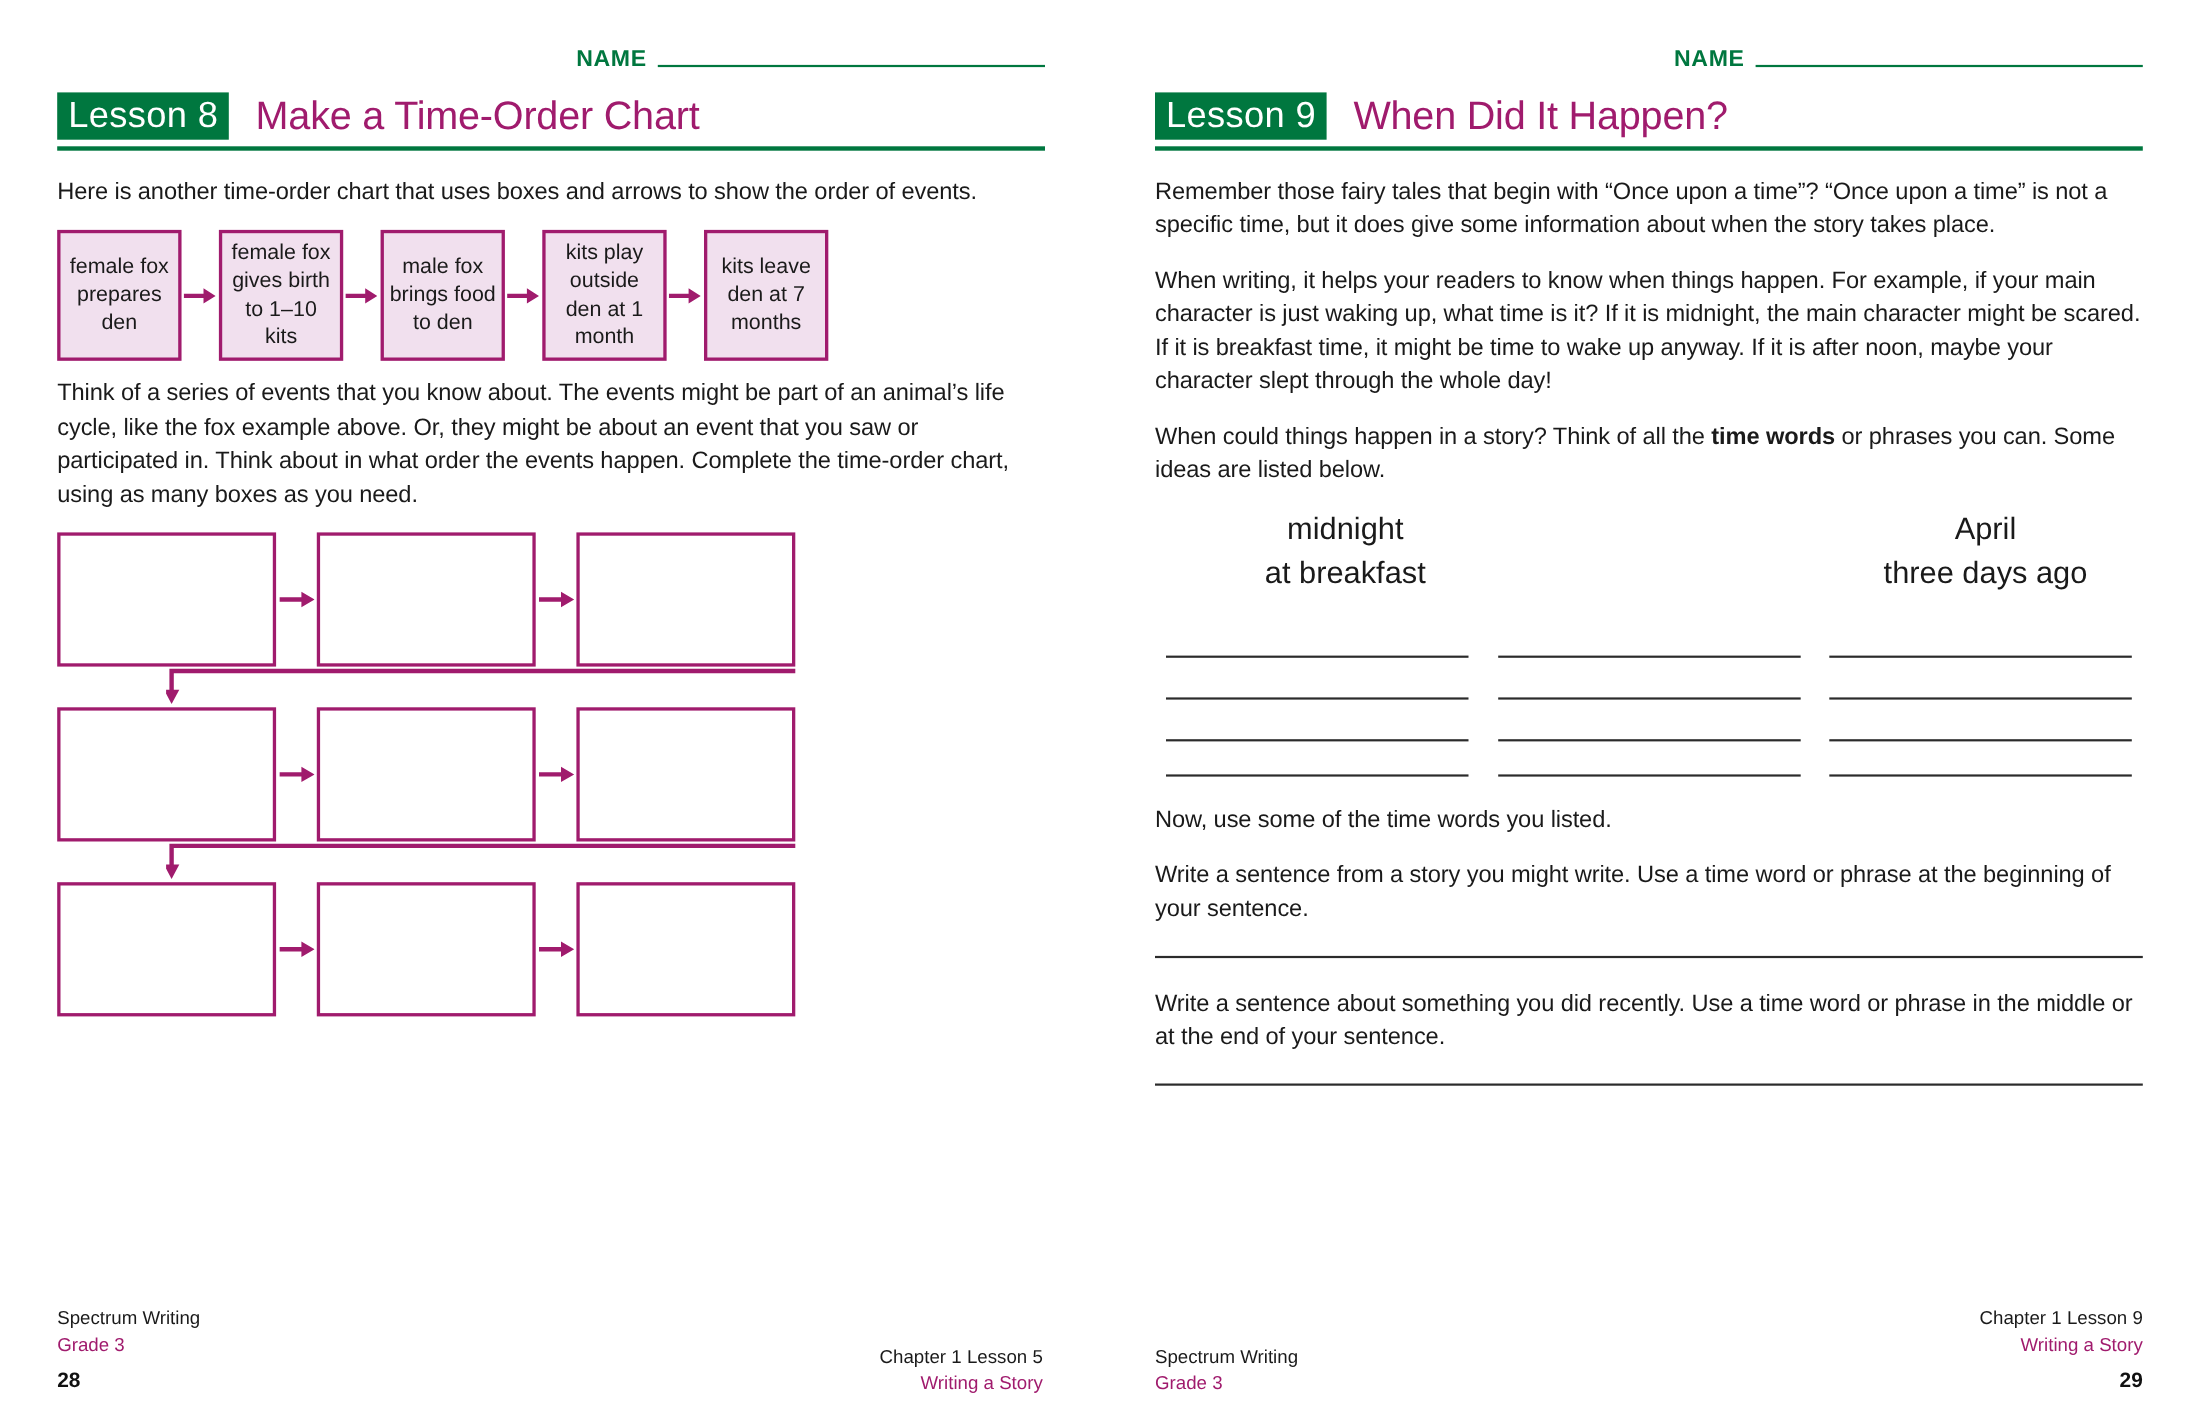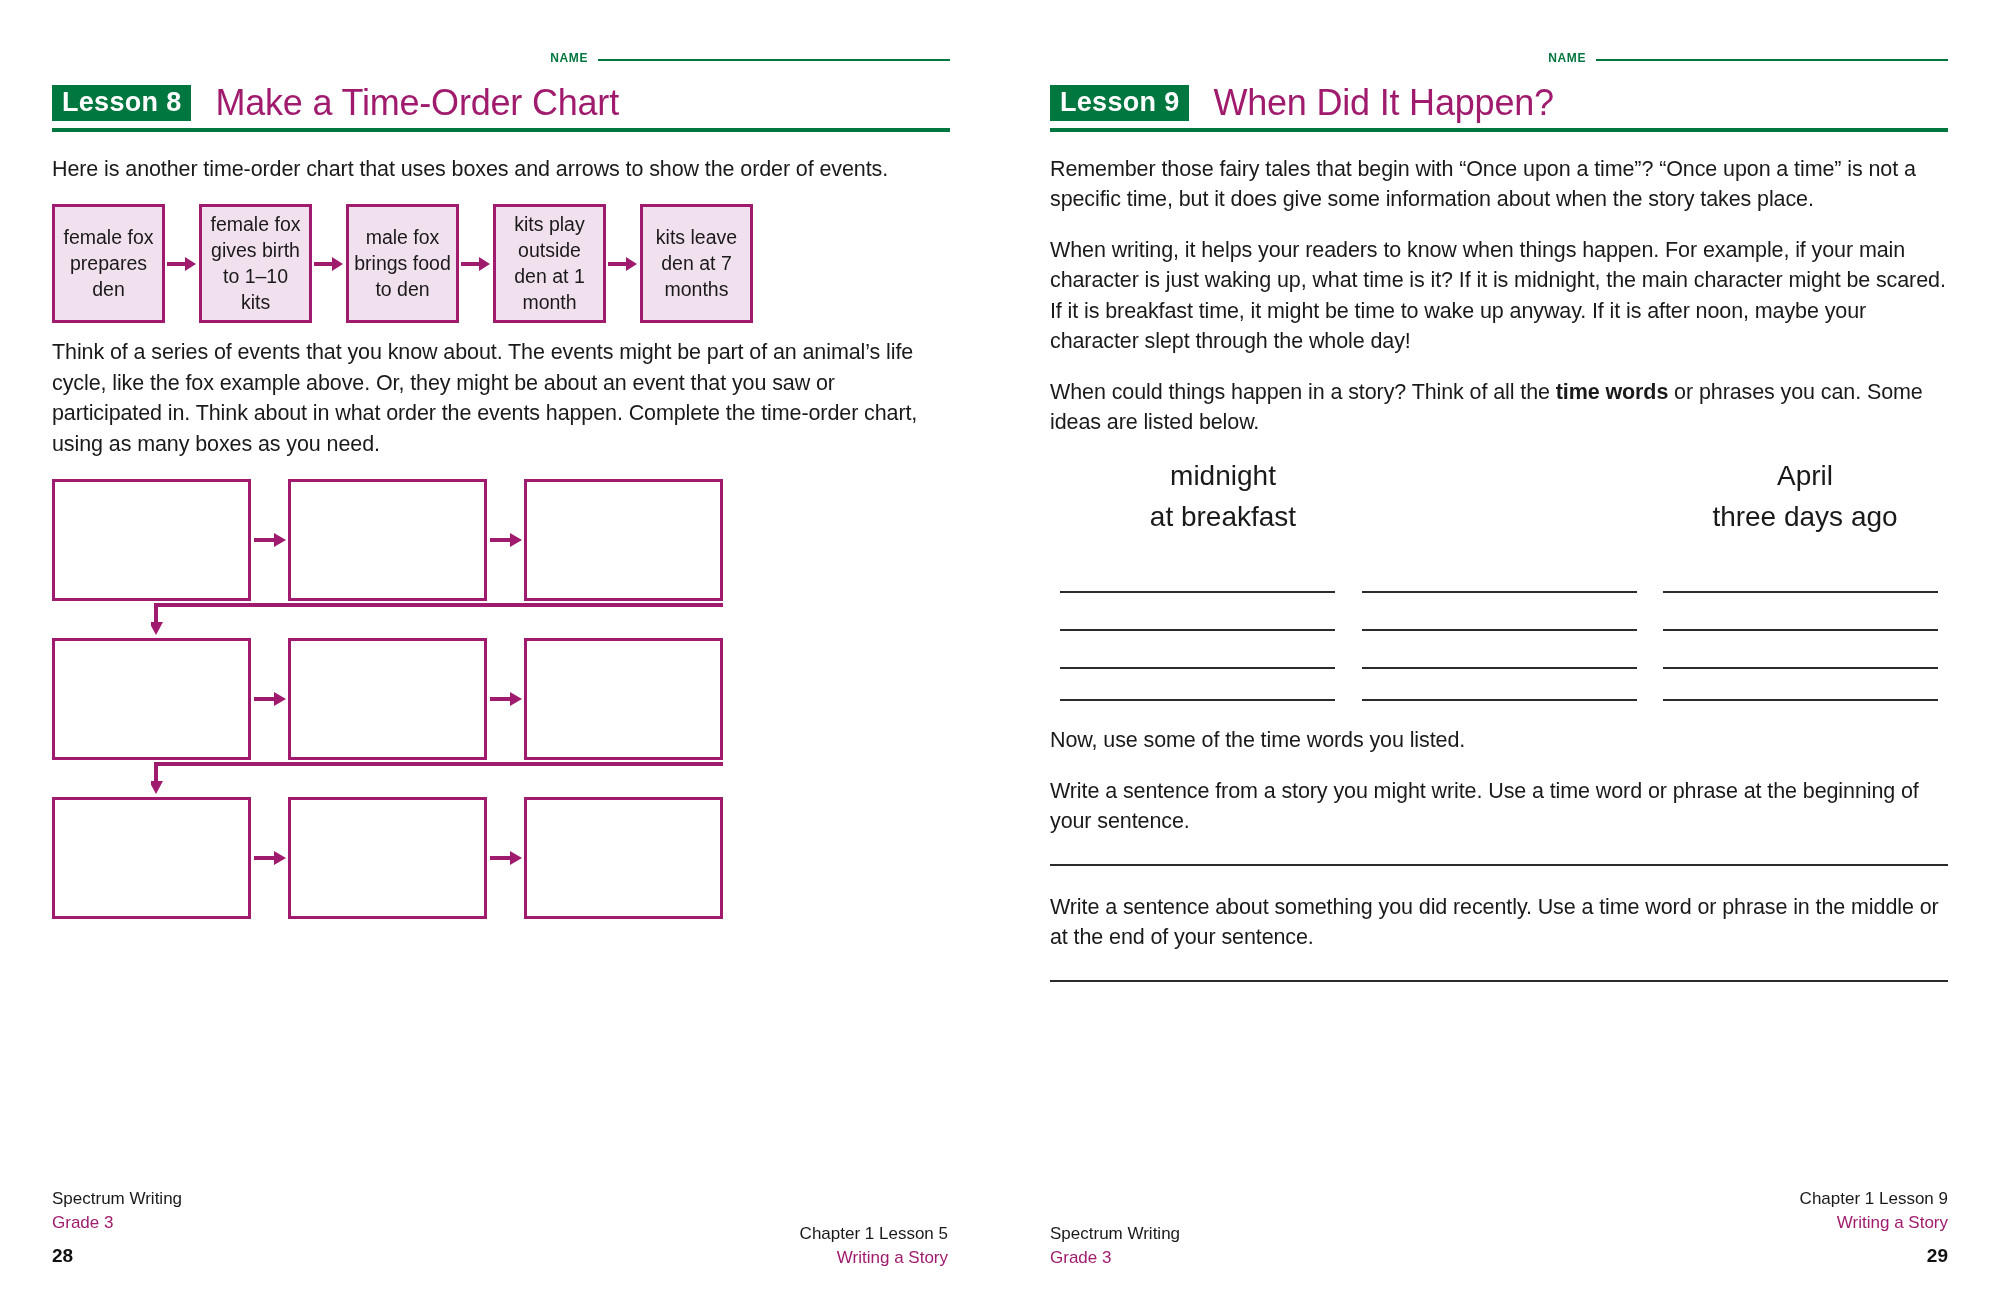--- a/index.html
+++ b/index.html
@@ -32,43 +32,43 @@
   .name-row {
     display: flex;
     align-items: flex-end;
     justify-content: flex-end;
     height: 34px;
     margin-bottom: 20px;
   }
   .name-label {
     color: #00773f;
     font-weight: bold;
-    font-size: 12px;
+    font-size: 21px;
     letter-spacing: 0.6px;
     margin-right: 10px;
     line-height: 1;
   }
   .name-rule {
     width: 352px;
     border-bottom: 2.5px solid #00773f;
     height: 1px;
     margin-bottom: 3px;
   }
 
   
   .lesson-head {
     display: flex;
     align-items: center;
     margin-bottom: 6px;
   }
   .lesson-badge {
     background: #00773f;
     color: #ffffff;
-    font-weight: bold;
-    font-size: 27px;
+    font-weight: normal;
+    font-size: 33px;
     padding: 3px 10px 5px 10px;
     line-height: 1.05;
     letter-spacing: 0.3px;
   }
   .lesson-title {
     color: #a01b6d;
     font-size: 36px;
     margin-left: 24px;
     line-height: 1.05;
     letter-spacing: -0.2px;

